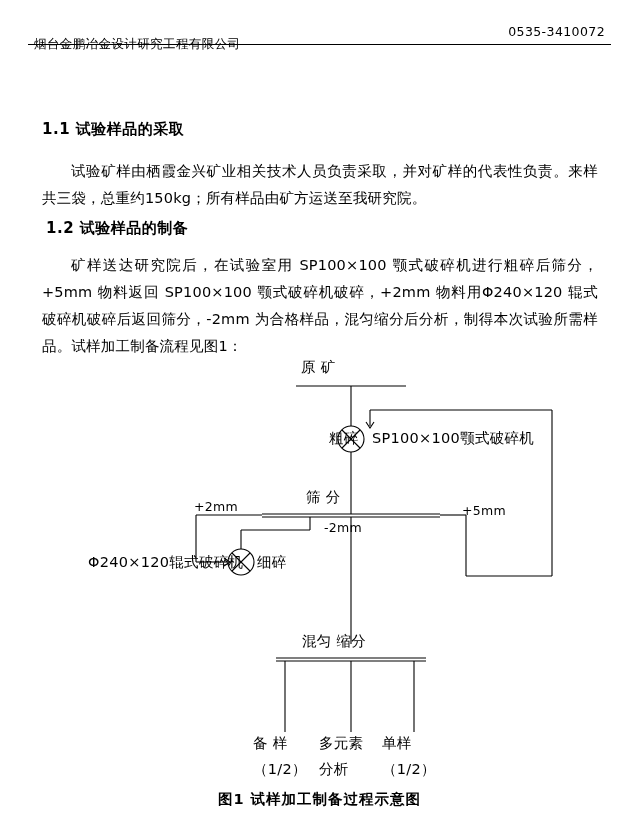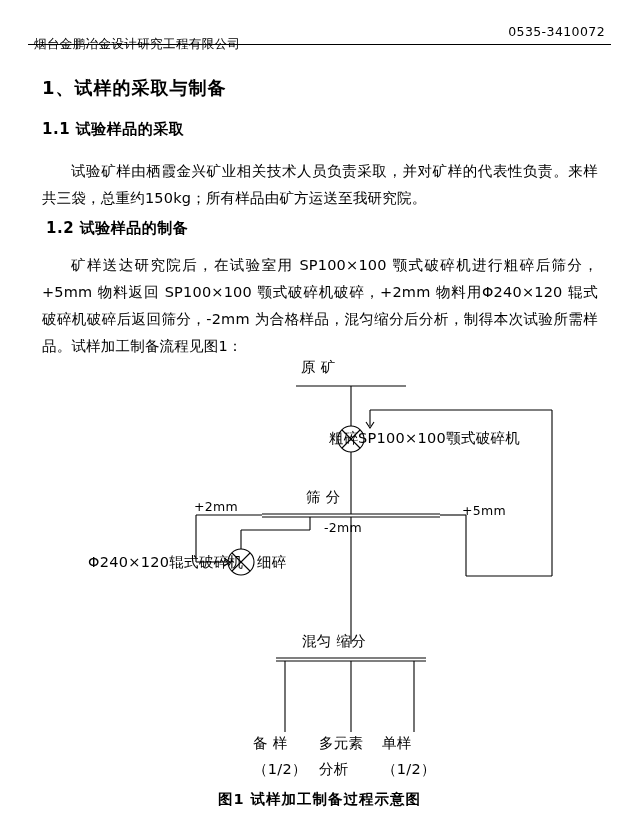--- a/index.html
+++ b/index.html
@@ -128,21 +128,20 @@
 </head>
 <body>
 
 <div class="page">
 
   <div class="header">
     <span class="h-left">烟台金鹏冶金设计研究工程有限公司</span>
     <span class="h-right">0535-3410072</span>
   </div>
 
-  <div class="h1">1、试样的采取与制备</div>
   <div class="h2a">1.1 试验样品的采取</div>
   <div class="para p1">试验矿样由栖霞金兴矿业相关技术人员负责采取，并对矿样的代表性负责。来样共三袋，总重约150kg；所有样品由矿方运送至我研究院。</div>
   <div class="h2b">1.2 试验样品的制备</div>
   <div class="para p2">矿样送达研究院后，在试验室用 SP100×100 颚式破碎机进行粗碎后筛分，+5mm 物料返回 SP100×100 颚式破碎机破碎，+2mm 物料用Φ240×120 辊式破碎机破碎后返回筛分，-2mm 为合格样品，混匀缩分后分析，制得本次试验所需样品。试样加工制备流程见图1：</div>
 
   <div class="diagram">
     <svg width="639" height="460" viewBox="0 0 639 460">
       <g stroke="#000" stroke-width="1.1" fill="none">
 
         <line x1="296" y1="38" x2="406" y2="38"></line>
@@ -185,21 +184,21 @@
         <line x1="360" y1="82" x2="342" y2="100"></line>
 
         <circle cx="241" cy="214" r="13"></circle>
         <line x1="232" y1="205" x2="250" y2="223"></line>
         <line x1="250" y1="205" x2="232" y2="223"></line>
       </g>
     </svg>
 
     <div class="dlabel" style="left:301px; top:10px;">原  矿</div>
     <div class="dlabel" style="left:296px; top:81px;margin-left:33px;">粗碎</div>
-    <div class="dlabel" style="left:358px; top:81px;">SP100×100颚式破碎机</div>
+    <div class="dlabel" style="left:372px; top:81px;">SP100×100颚式破碎机</div>
     <div class="dlabel" style="left:306px; top:140px;">筛  分</div>
     <div class="dlabel small" style="left:194px; top:151px;">+2mm</div>
     <div class="dlabel small" style="left:324px; top:172px;">-2mm</div>
     <div class="dlabel small" style="left:462px; top:155px;">+5mm</div>
     <div class="dlabel" style="left:88px; top:205px;">Φ240×120辊式破碎机</div>
     <div class="dlabel" style="left:257px; top:205px;">细碎</div>
     <div class="dlabel" style="left:302px; top:284px;">混匀  缩分</div>
 
     <div class="dlabel ctr" style="left:253px; top:386px; width:64px;">备  样</div>
     <div class="dlabel ctr" style="left:253px; top:412px; width:64px;">（1/2）</div>

